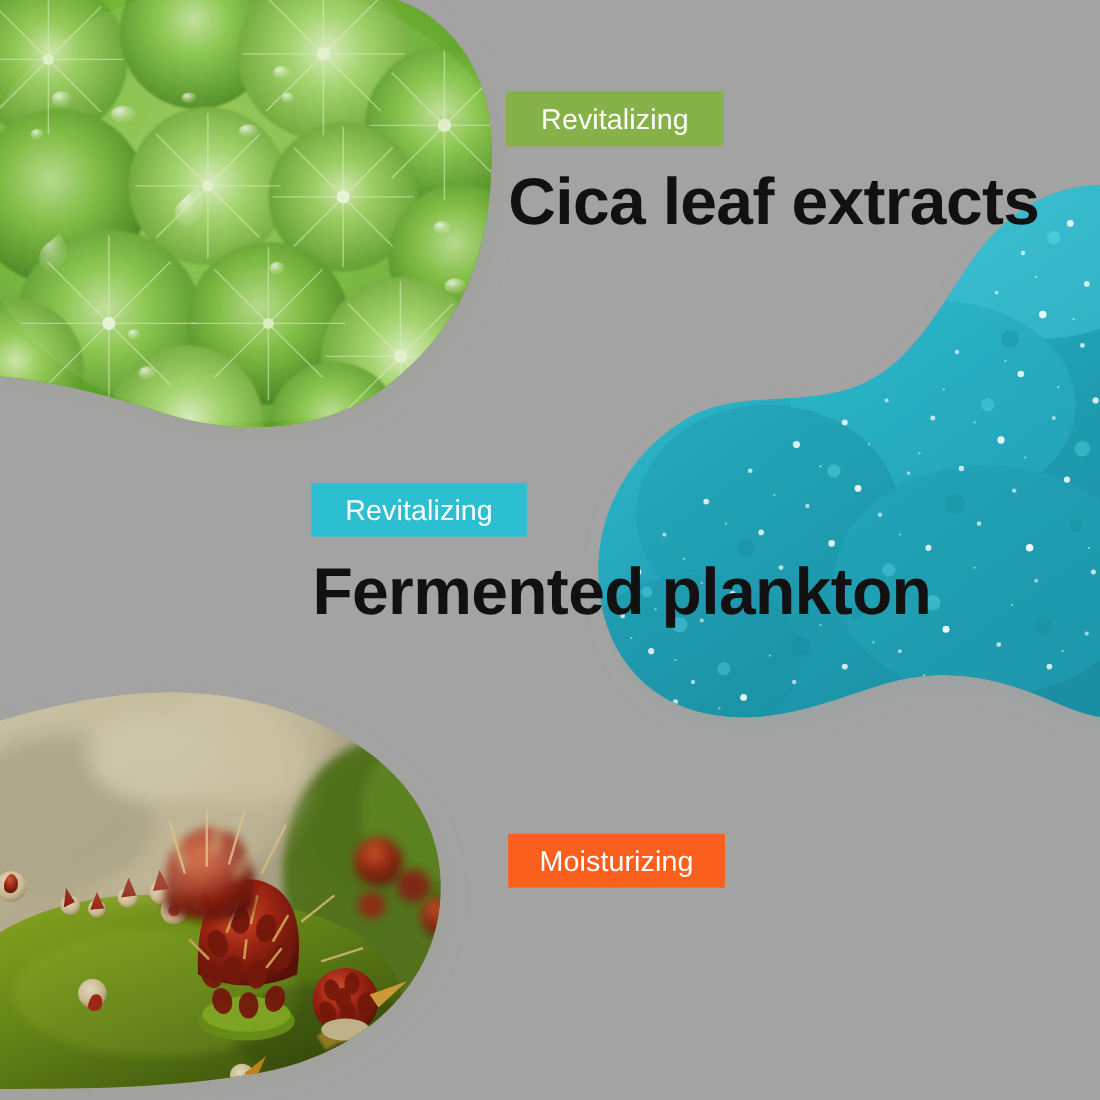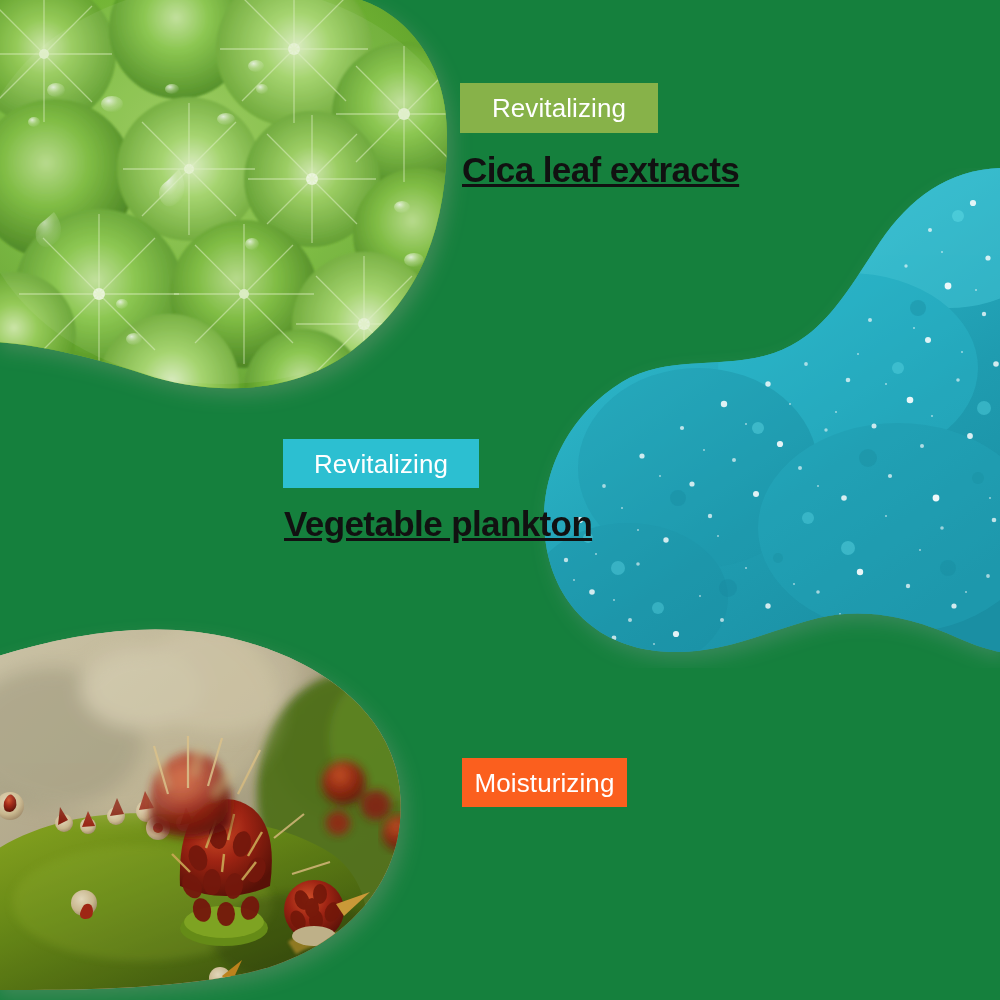--- a/index.html
+++ b/index.html
@@ -2,52 +2,51 @@
 <html><head>
 <meta charset="utf-8">
 <style>
   * { margin:0; padding:0; box-sizing:border-box; }
   html, body {
     width:1000px; height:1000px; overflow:hidden;
     background:#ffffff;
     font-family:"Liberation Sans", sans-serif;
   }
   #canvas {
-    position:relative; width:1000px; height:1000px; background:#15803d;text-align:center;
+    position:relative; width:1000px; height:1000px; background:#a3a3a3;text-align:center;
   }
 
   
   .blob { position:absolute; }
   .blob svg { display:block; }
 
   
   .badge {
     position:absolute;
     display:flex; align-items:center; justify-content:center;
     color:#ffffff;
     font-size:26px;
     font-weight:400;
     letter-spacing:0.1px;
     line-height:1;
     white-space:nowrap;
   }
   #badge-1 { left:460px; top:83px;  width:198px; height:50px; background:#87b249; }
   #badge-2 { left:283px; top:439px; width:196px; height:49px; background:#2cbfd1; }
-  #badge-3 { left:462px; top:758px; width:165px; height:49px; background:#fb5f1e; }
+  #badge-3 { left:462px; top:758px; width:197px; height:49px; background:#fb5f1e; }
 
   
   .headline {
     position:absolute;
     color:#111111;
-    font-size:35px;
+    font-size:60px;
     font-weight:700;
     letter-spacing:-0.6px;
     line-height:1.12;
     white-space:pre-line;
-    text-decoration:underline;
   }
   #headline-1 { left:462px; top:150px; }
   #headline-2 { left:284px; top:504px; }
   #headline-3 { left:462px; top:824px; }
 </style>
 </head>
 <body>
 
 <div id="canvas">
 
@@ -527,16 +526,16 @@
   </div>
 
   <div class="badge" id="badge-1">Revitalizing</div>
 
   <div class="badge" id="badge-2">Revitalizing</div>
 
   <div class="badge" id="badge-3">Moisturizing</div>
 
   <div class="headline" id="headline-1">Cica leaf extracts</div>
 
-  <div class="headline" id="headline-2">Vegetable plankton</div>
+  <div class="headline" id="headline-2">Fermented plankton</div>
 
 
 </div>
 
 </body></html>

